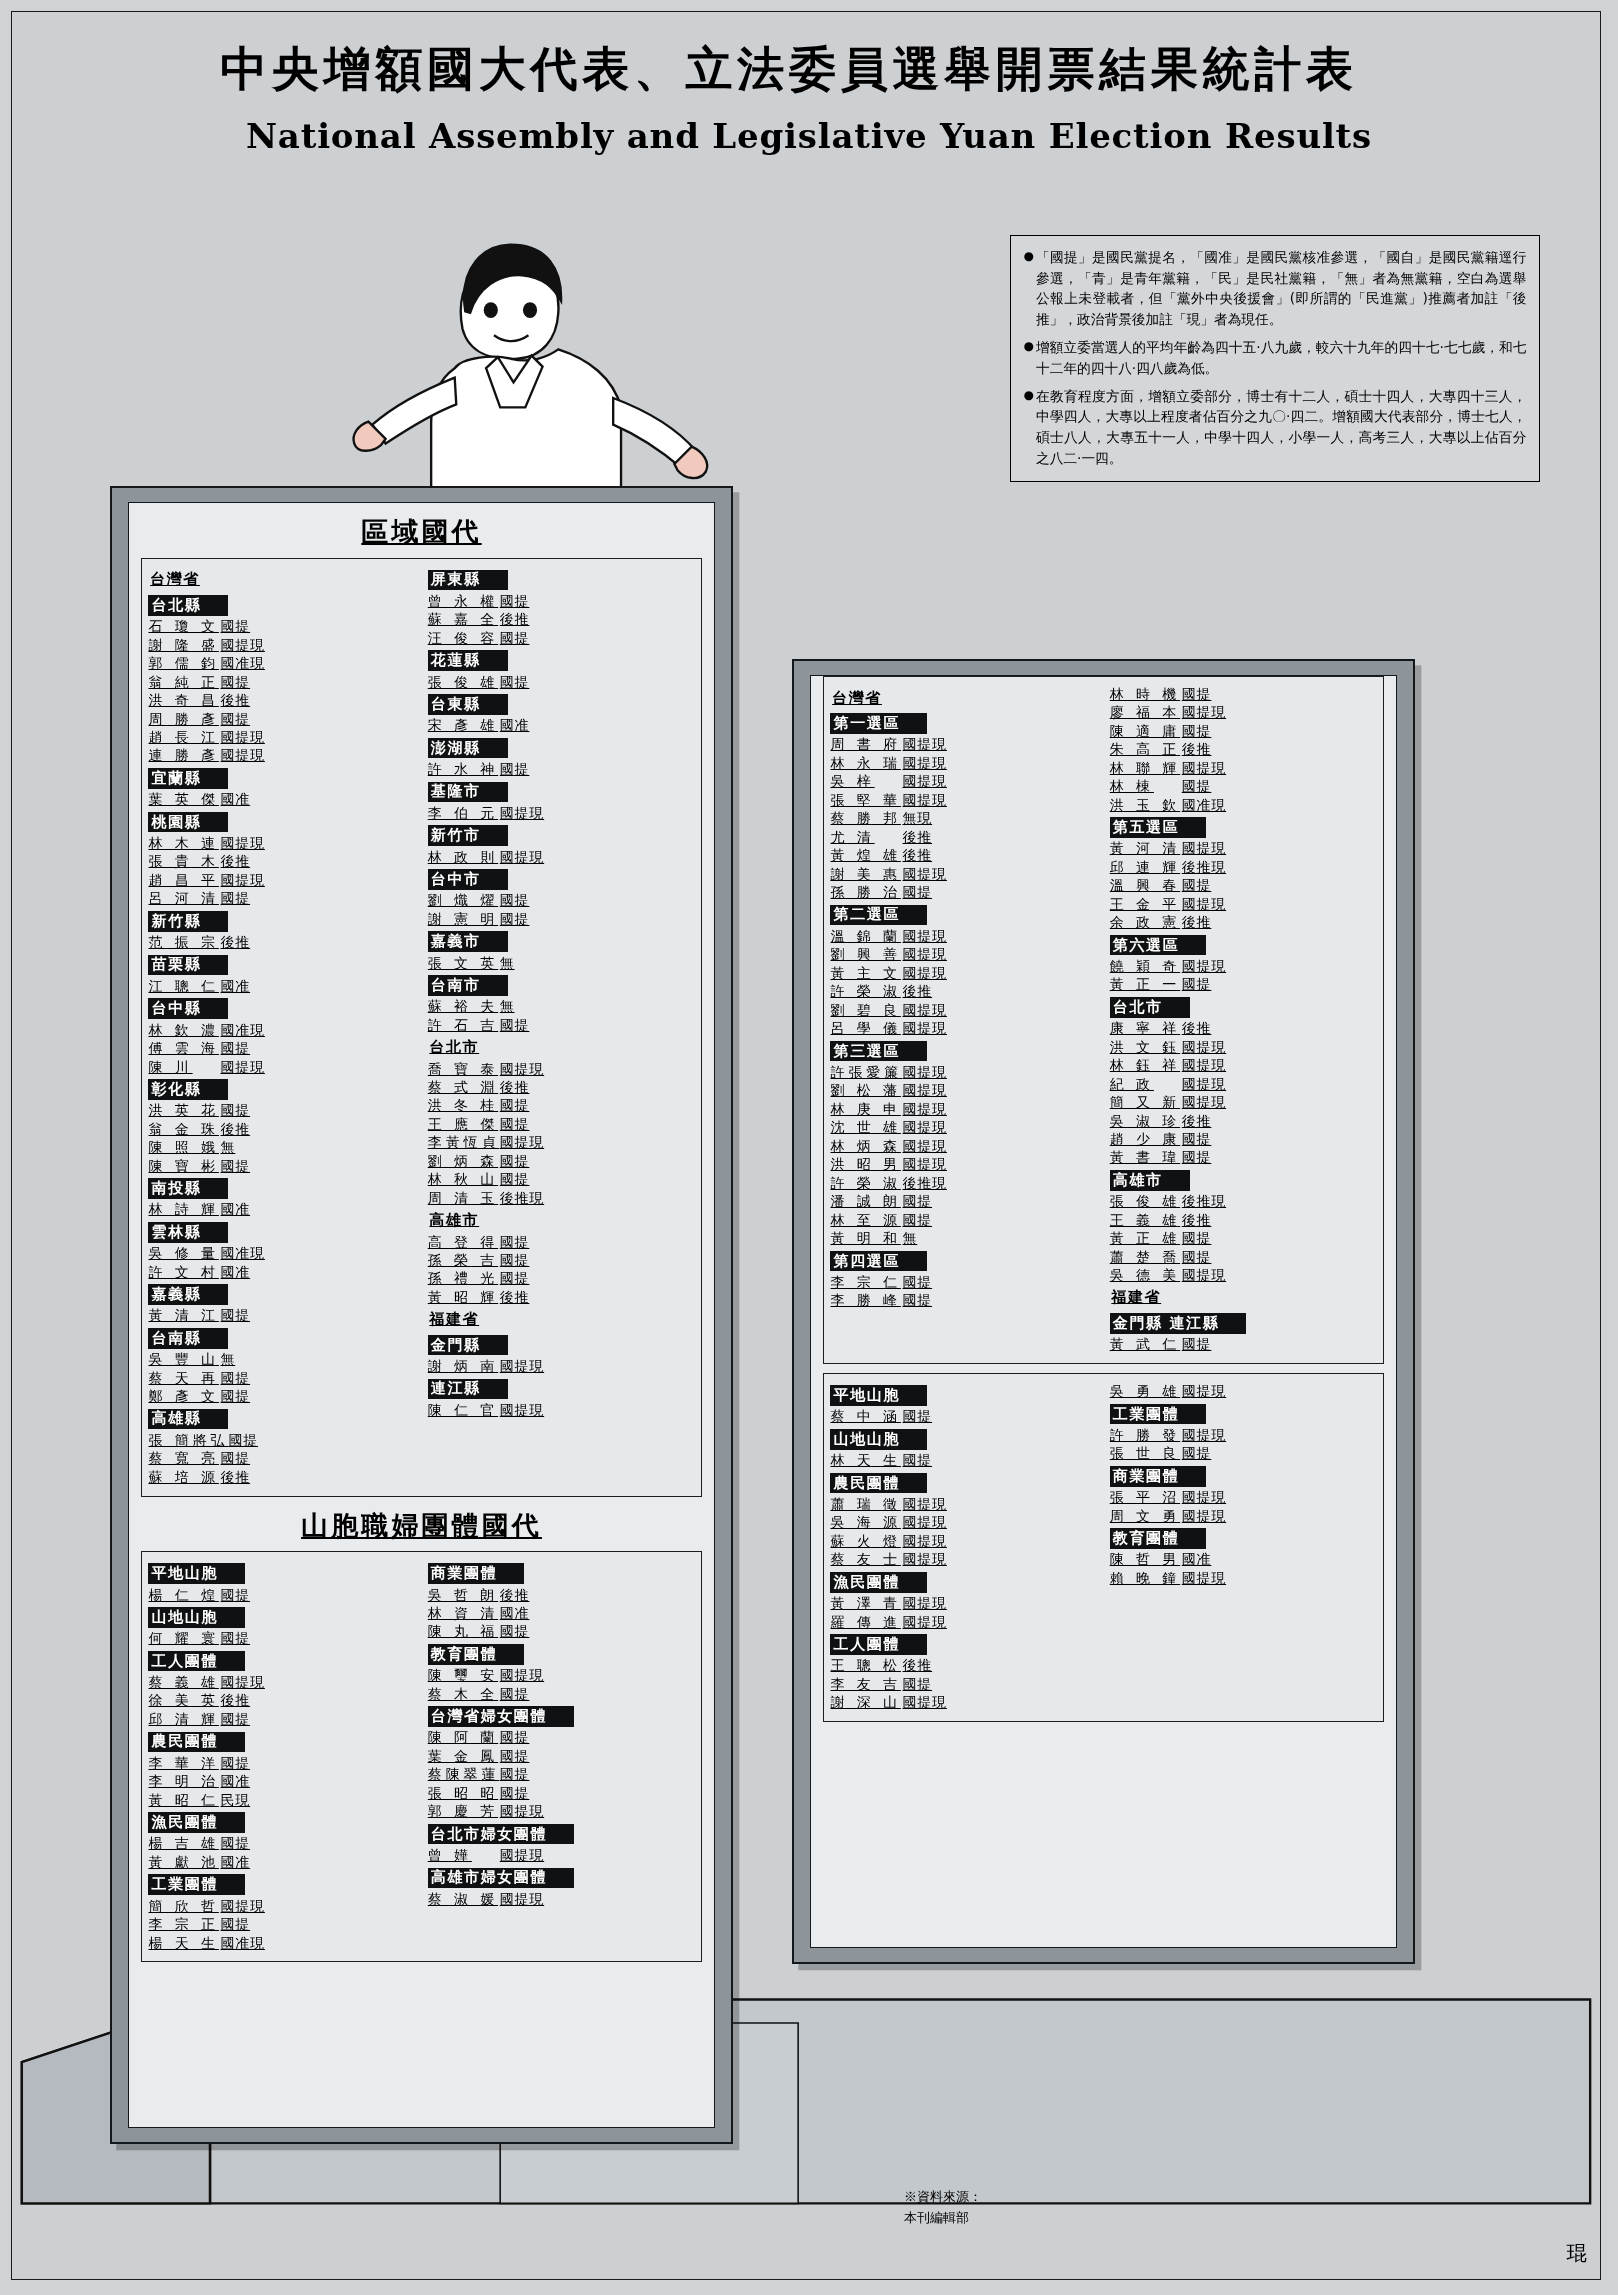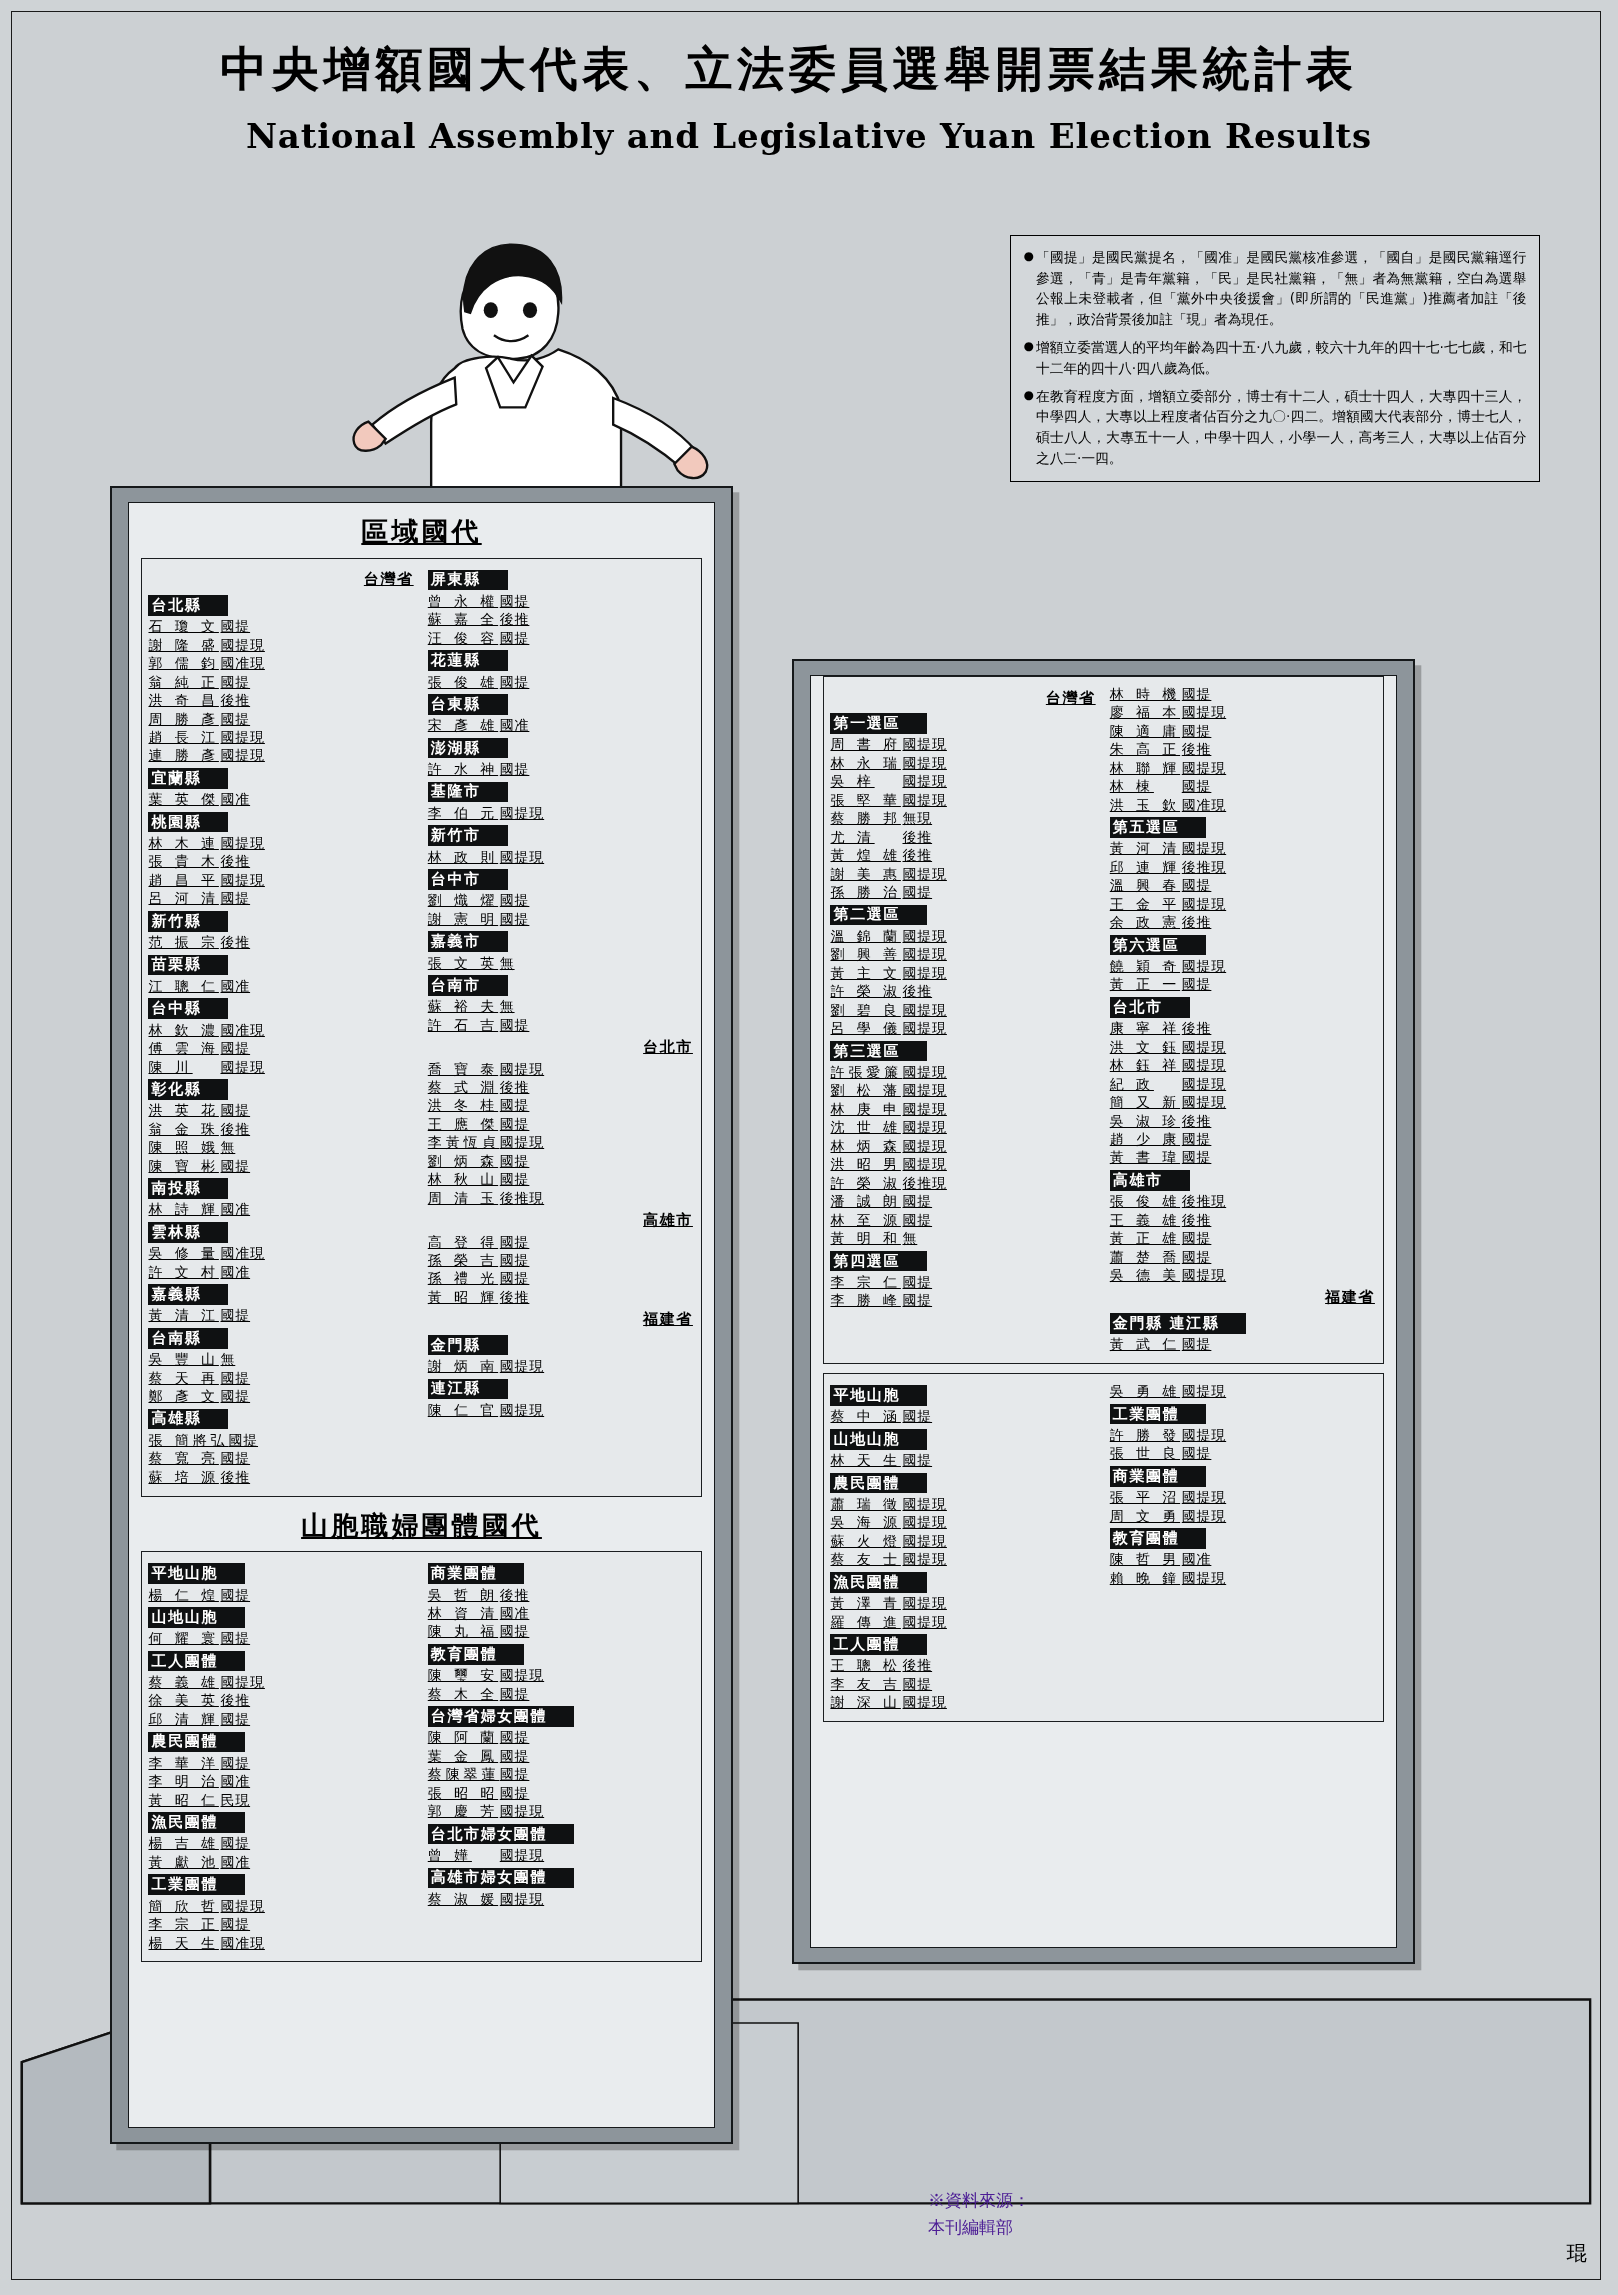--- a/index.html
+++ b/index.html
@@ -64,30 +64,30 @@
   .cols{display:flex;gap:12.5px;}
   .col{flex:1;min-width:0;}
   .region-hd{
     font-family:"DejaVu Serif","Liberation Serif",serif;
     font-weight:bold;font-size:15px;color:#000;
     padding:0.8px 1.6px;margin:3.1px 0 1.6px 0;letter-spacing:1.6px;
   }
   .region-hd.black{
     background:#0f1112;color:#fff;display:inline-block;padding:0.8px 27px 0.8px 3.1px;text-align:center;
   }
-  .region-hd.plain{background:transparent;color:#000;text-align:right;}
+  .region-hd.plain{background:transparent;color:#000;}
   .row{
     display:flex;align-items:baseline;font-size:14px;line-height:1.32;
     font-family:"DejaVu Serif","Liberation Serif",serif;
   }
   .nm{flex:0 0 72px;letter-spacing:3.9px;white-space:nowrap;}
   .tg{flex:1;letter-spacing:0.8px;white-space:nowrap;}
   .src{
-    position:absolute;left:928px;top:2187px;font-size:17px;line-height:1.6;
-    font-family:"DejaVu Serif","Liberation Serif",serif;color:#4c1d95;
+    position:absolute;left:904px;top:2187px;font-size:13px;line-height:1.6;
+    font-family:"DejaVu Serif","Liberation Serif",serif;color:#000000;
   }
   .sig{
     position:absolute;right:31px;bottom:28px;font-size:20.4px;
     font-family:"DejaVu Serif","Liberation Serif",serif;color:#000;
   }
 </style>
 </head>
 <body>
 
 <div class="page-border"></div>

